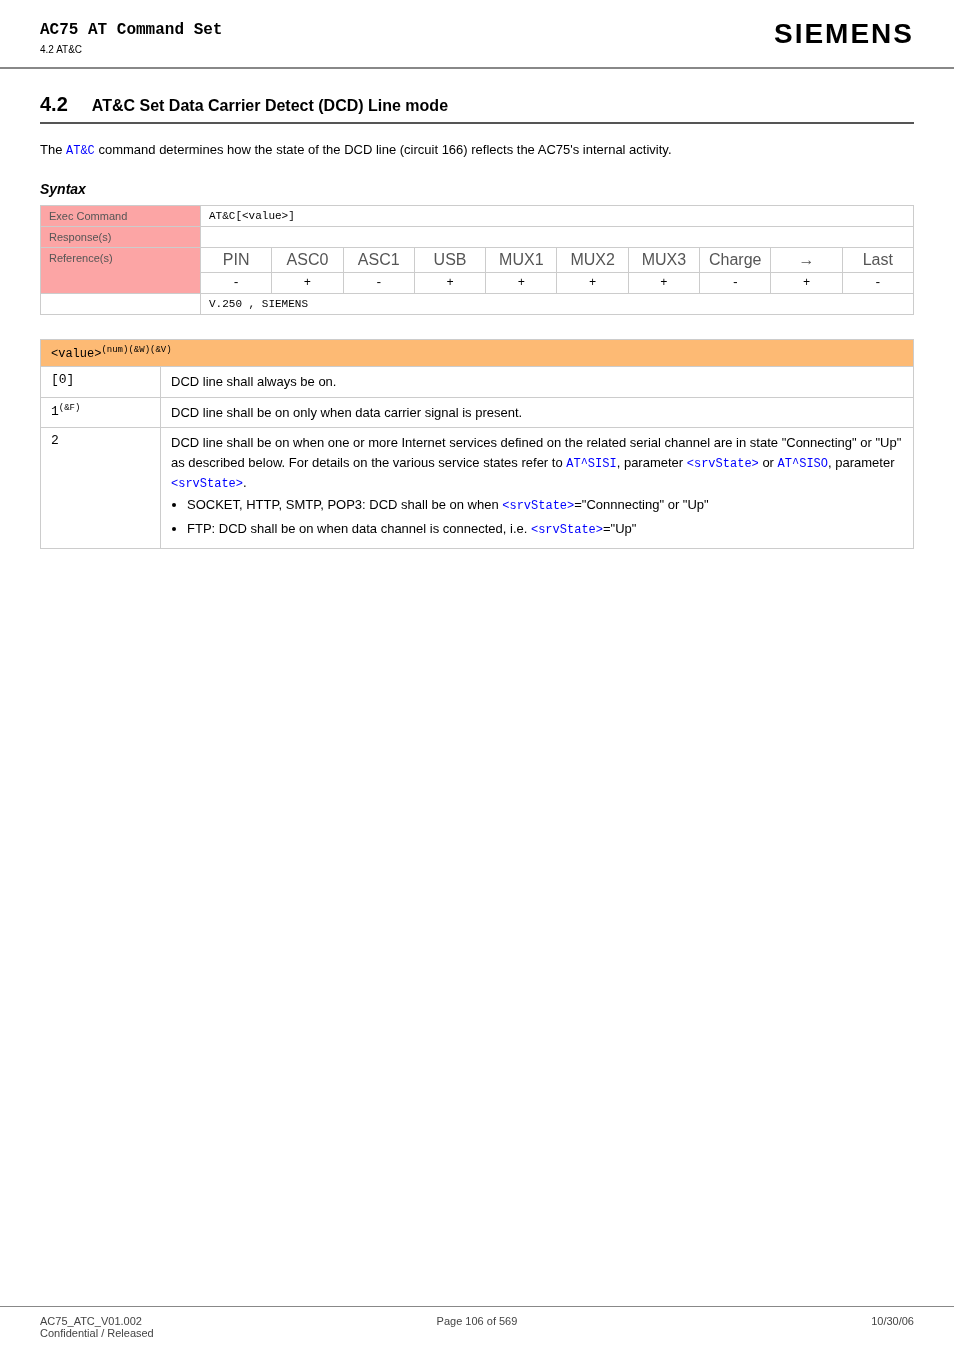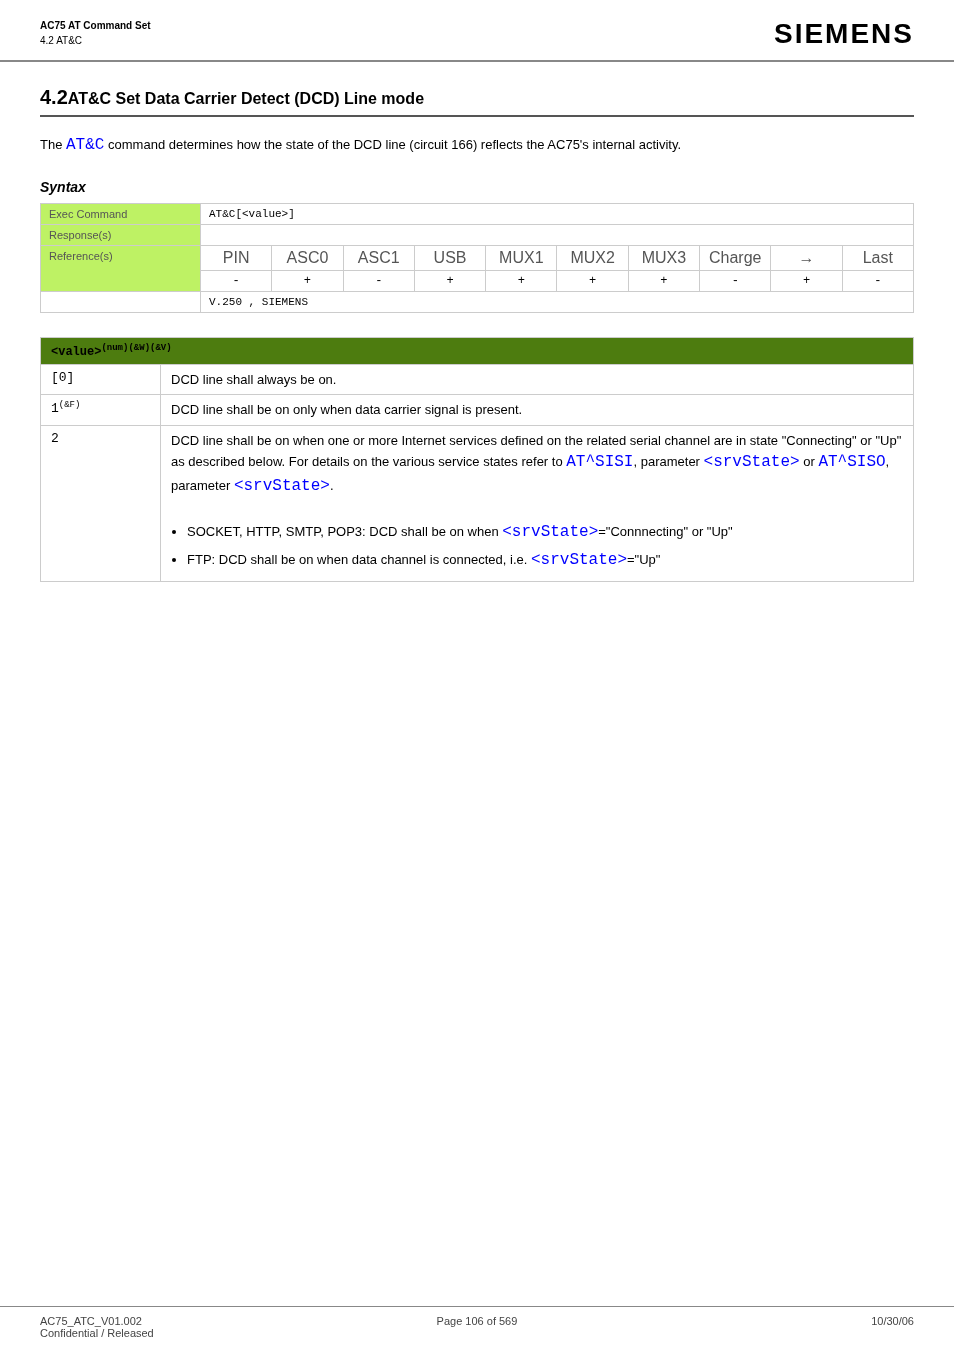--- a/index.html
+++ b/index.html
@@ -21,41 +21,43 @@
       padding: 18px 40px 10px 40px;
       border-bottom: 2px solid #888;
     }
     .header-left {
       font-size: 12px;
       color: #000;
       line-height: 1.5;
     }
     .header-title {
       font-weight: bold;
-      font-size: 10px;
+      font-size: 16px;
+      font-family: Liberation Mono, monospace;
     }
     .header-subtitle {
       font-size: 10px;
     }
     .siemens-logo {
       font-size: 28px;
       font-weight: bold;
       letter-spacing: 2px;
       color: #000;
     }
 
     
     .content {
       padding: 24px 40px 60px 40px;
     }
 
     
     .section-heading {
       display: flex;
       align-items: baseline;
+      gap: 24px;
       margin-bottom: 16px;
       border-bottom: 2px solid #555;
       padding-bottom: 6px;
     }
     .section-number {
       font-size: 20px;
       font-weight: bold;
     }
     .section-title {
       font-size: 16px;
@@ -63,21 +65,21 @@
     }
 
     
     .intro-text {
       margin-bottom: 20px;
       font-size: 13px;
       line-height: 1.6;
     }
     .code-inline {
       font-family: 'Courier New', Courier, monospace;
-      font-size: 16px;
+      font-size: 12px;
       color: #00f;
     }
 
     
     .subsection-title {
       font-style: italic;
       font-weight: bold;
       font-size: 14px;
       margin-bottom: 8px;
     }
@@ -88,21 +90,21 @@
       margin-bottom: 24px;
     }
     .syntax-row {
       display: flex;
       border-bottom: 1px solid #ccc;
     }
     .syntax-row:last-child {
       border-bottom: none;
     }
     .syntax-row-label {
-      background: #bef264;
+      background: #fca5a5;
       color: #555;
       font-size: 11px;
       width: 160px;
       min-width: 160px;
       padding: 4px 8px;
       border-right: 1px solid #ccc;
     }
     .syntax-row-value {
       padding: 4px 8px;
       font-family: 'Courier New', Courier, monospace;
@@ -138,39 +140,38 @@
       width: 100%;
       border-collapse: collapse;
       font-size: 13px;
     }
     .param-table td {
       border: 1px solid #ccc;
       padding: 5px 10px;
       vertical-align: top;
     }
     .param-header {
-      background: #4d7c0f;
+      background: #fdba74;
       font-family: 'Courier New', Courier, monospace;
       font-size: 12px;
       color: #000;
-      font-weight: bold;
     }
     .param-key {
       width: 120px;
       vertical-align: top;
       font-family: 'Courier New', Courier, monospace;
       font-size: 13px;
     }
     .param-desc {
       line-height: 1.5;
     }
 
     
     .bullet-list {
-      margin: 22px 0 0 16px;
+      margin: 2px 0 0 16px;
       list-style: disc;
       font-size: 13px;
       line-height: 1.5;
     }
     .bullet-list li {
       margin-bottom: 4px;
     }
 
     
     .footer {

